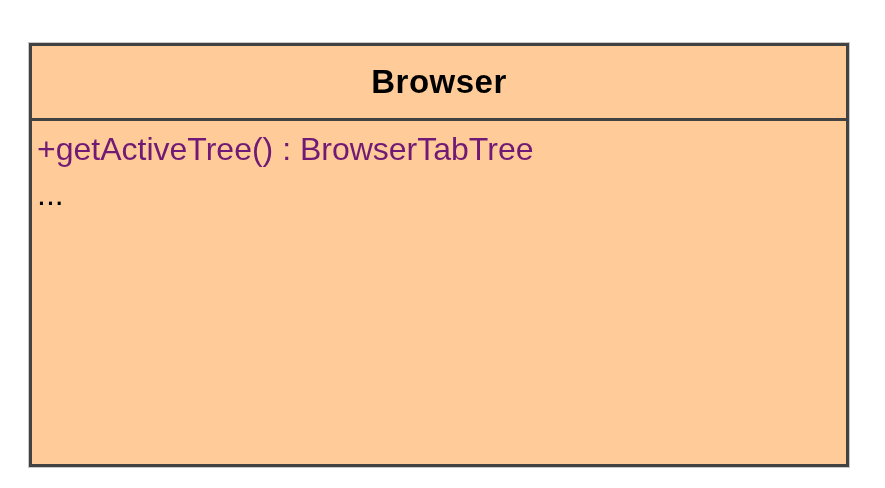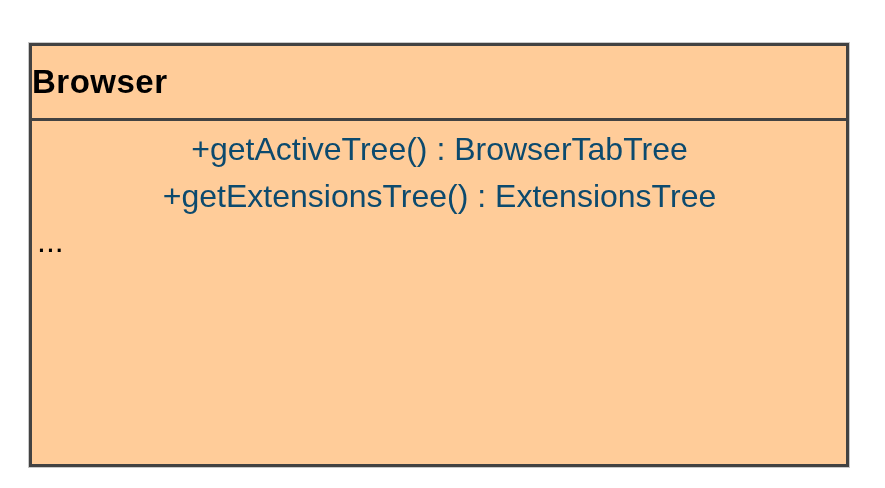--- a/index.html
+++ b/index.html
@@ -23,51 +23,50 @@
     height: 418px;
     background: #FFCC99;
     border: 3px solid #424242;
     box-shadow: 0 0 0 1px #c9c9c9;
   }
   .uml-header {
     height: 72px;
     border-bottom: 3px solid #424242;
     display: flex;
     align-items: center;
+    justify-content: center;
   }
   .uml-class-name {
     font-size: 33px;
     font-weight: bold;
     color: #000000;
     letter-spacing: 0.5px;
   }
   .uml-methods {
     padding: 5px 4px 0 5px;
     color: #000000;
   }
   .method-line {
     font-size: 32px;
     line-height: 47px;
     white-space: nowrap;
-    color: #0c4a6e;
-    text-align: center;
+    color: #701a75;
   }
   .ellipsis-line {
     font-size: 32px;
     line-height: 42px;
     color: #000000;
   }
 </style>
 </head>
 <body>
 
 <div class="canvas">
   <div class="uml-class-box">
     <div class="uml-header">
       <span class="uml-class-name">Browser</span>
     </div>
     <div class="uml-methods">
       <div class="method-line">+getActiveTree() : BrowserTabTree</div>
-      <div class="method-line">+getExtensionsTree() : ExtensionsTree</div>
       <div class="ellipsis-line">...</div>
     </div>
   </div>
 </div>
 
 </body></html>

